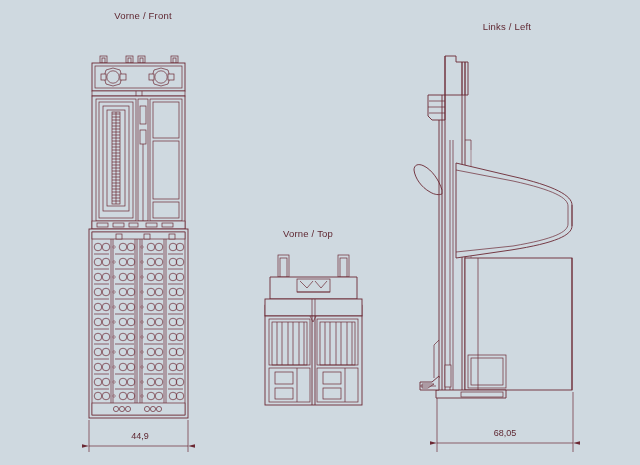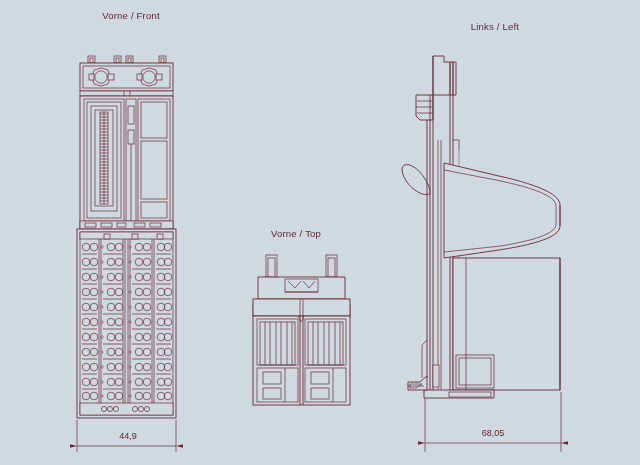--- a/index.html
+++ b/index.html
@@ -10,21 +10,21 @@
   }
   body {
     width: 640px;
     height: 465px;
     position: relative;
     overflow: hidden;
     font-family: "Liberation Sans", sans-serif;
   }
   #drawing-root {
     position: absolute;
-    left: 4px; top: 0;
+    left: 16px; top: 0;
     width: 588px;
     height: 465px;
   }
   svg#cad {
     display: block;
     width: 640px;
     height: 465px;
   }
   .view-title {
     position: absolute;

